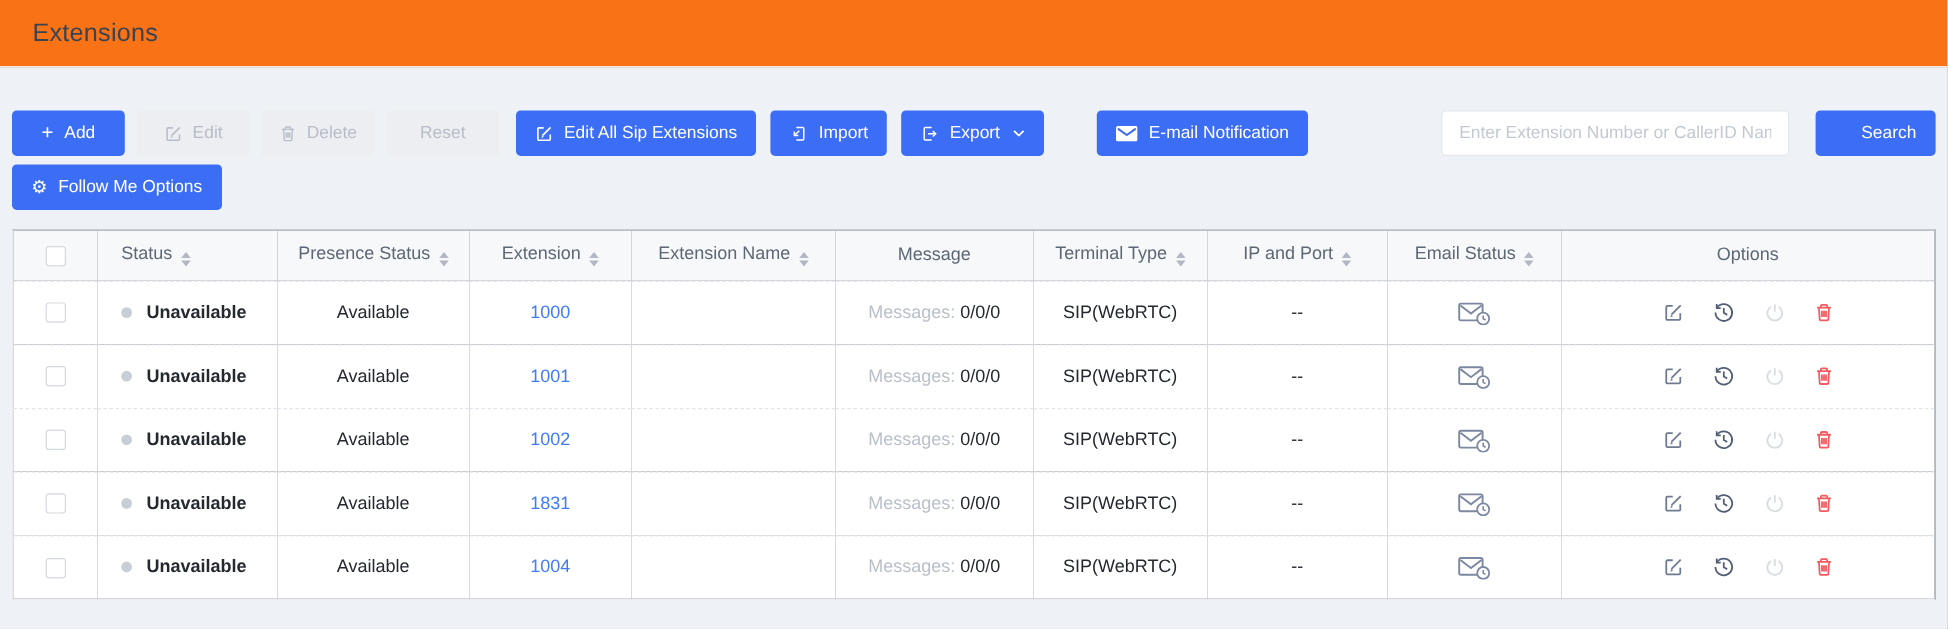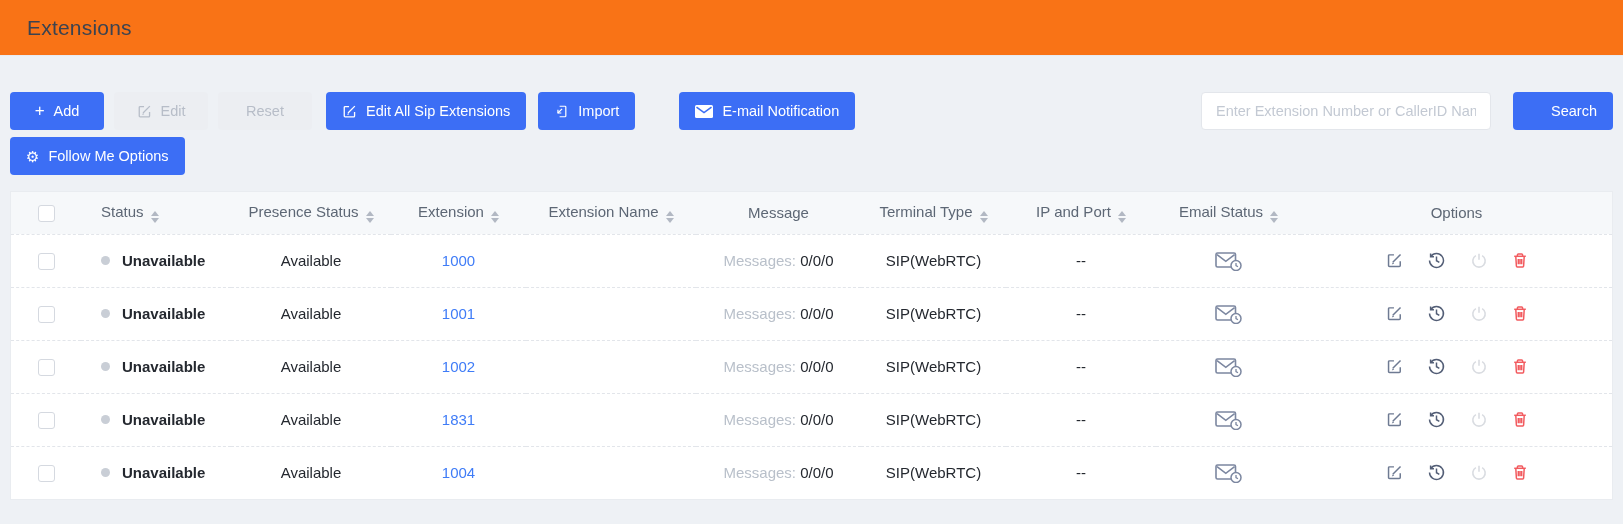--- a/index.html
+++ b/index.html
@@ -78,20 +78,31 @@
         <span>
             <svg width="15" height="15" viewBox="0 0 16 16" fill="none" stroke="currentColor" stroke-width="1.4">
               <path d="M13.4 8.6v4.2c0 .5-.4.9-.9.9H3.3c-.5 0-.9-.4-.9-.9V3.6c0-.5.4-.9.9-.9h4.2"></path>
               <path d="M6.4 9.6 13.7 2.3"></path>
               <path d="M6.4 9.6l-.9 2.2 2.2-.9z" fill="currentColor" stroke="none"></path>
             </svg>
           </span>
         <span>Edit</span>
       </button>
 
+      <button class="btn disabled m10 w94">
+        <span>
+            <svg width="14" height="15" viewBox="0 0 16 17" fill="none" stroke="currentColor" stroke-width="1.3">
+              <path d="M2.2 4.3h11.6"></path>
+              <path d="M5.4 4.1V2.9c0-.5.4-.9.9-.9h3.4c.5 0 .9.4.9.9v1.2"></path>
+              <path d="M3.8 4.5l.6 9.6c0 .5.4.9.9.9h5.4c.5 0 .9-.4.9-.9l.6-9.6"></path>
+              <path d="M6.3 7v5.2M8 7v5.2M9.7 7v5.2"></path>
+            </svg>
+          </span>
+        <span>Delete</span>
+      </button>
 
       <button class="btn disabled m10 w94">
         <span>Reset</span>
       </button>
 
       <button class="btn primary m14">
         <span>
             <svg width="15" height="15" viewBox="0 0 16 16" fill="none" stroke="currentColor" stroke-width="1.4">
               <path d="M13.4 8.6v4.2c0 .5-.4.9-.9.9H3.3c-.5 0-.9-.4-.9-.9V3.6c0-.5.4-.9.9-.9h4.2"></path>
               <path d="M6.4 9.6 13.7 2.3"></path>
@@ -105,20 +116,35 @@
         <span>
             <svg width="15" height="15" viewBox="0 0 16 16" fill="none" stroke="currentColor" stroke-width="1.3">
               <path d="M6 2.4h5.7c.5 0 .9.4.9.9v9.4c0 .5-.4.9-.9.9H6"></path>
               <path d="M8.6 5.2 4.2 9.6"></path>
               <path d="M4.2 6v3.6h3.6"></path>
             </svg>
           </span>
         <span>Import</span>
       </button>
 
+      <button class="btn primary m12">
+        <span>
+            <svg width="15" height="15" viewBox="0 0 16 16" fill="none" stroke="currentColor" stroke-width="1.3">
+              <path d="M10 2.4H4.3c-.5 0-.9.4-.9.9v9.4c0 .5.4.9.9.9H10"></path>
+              <path d="M6.8 8h6.6"></path>
+              <path d="M11 5.6 13.6 8 11 10.4"></path>
+            </svg>
+          </span>
+        <span>Export</span>
+        <span class="chev">
+            <svg width="10" height="6" viewBox="0 0 10 6" fill="none" stroke="currentColor" stroke-width="1.5">
+              <path d="M1 1l4 4 4-4"></path>
+            </svg>
+          </span>
+      </button>
 
       <button class="btn primary m44">
         <span>
             <svg width="18" height="13" viewBox="0 0 18 13">
               <rect width="18" height="13" rx="1.5" fill="#ffffff"></rect>
               <path d="M1.5 2.2 9 7.6l7.5-5.4" stroke="#3c6ef5" stroke-width="1.6" fill="none"></path>
             </svg>
           </span>
         <span>E-mail Notification</span>
       </button>

